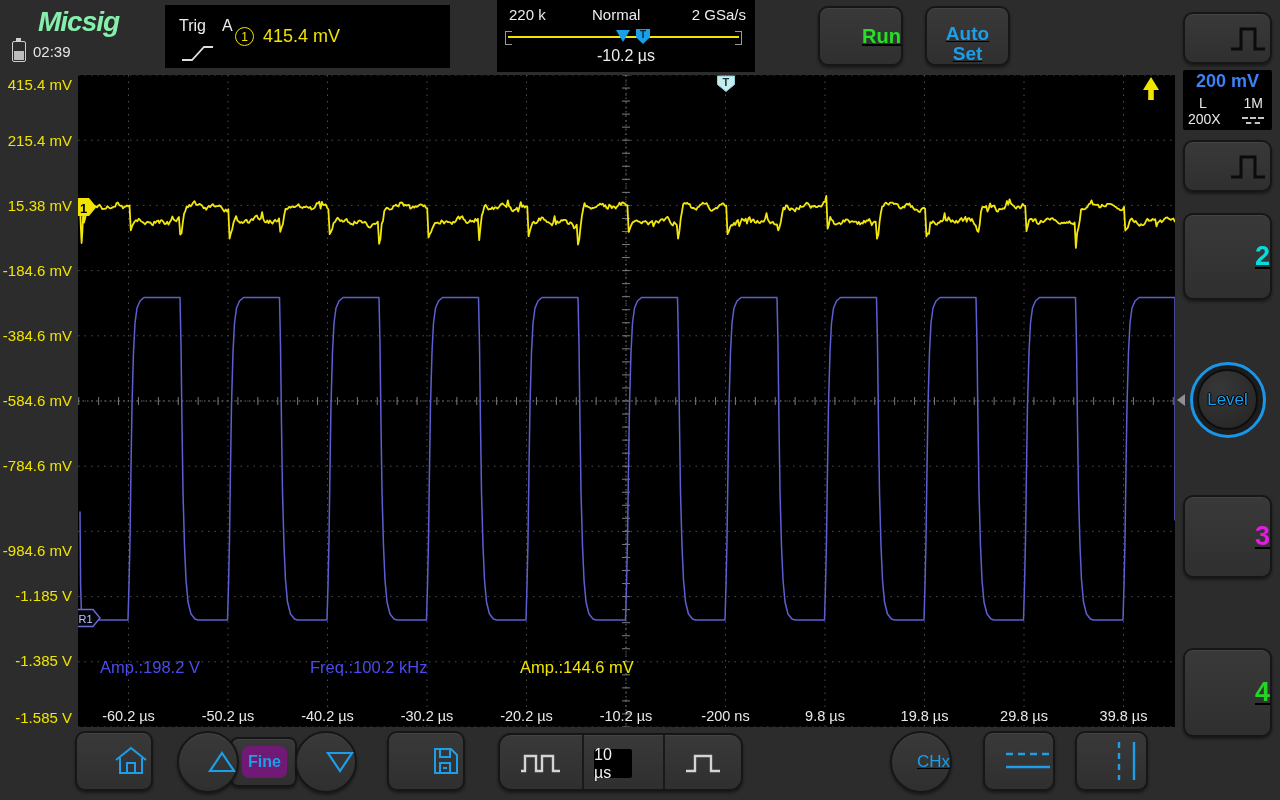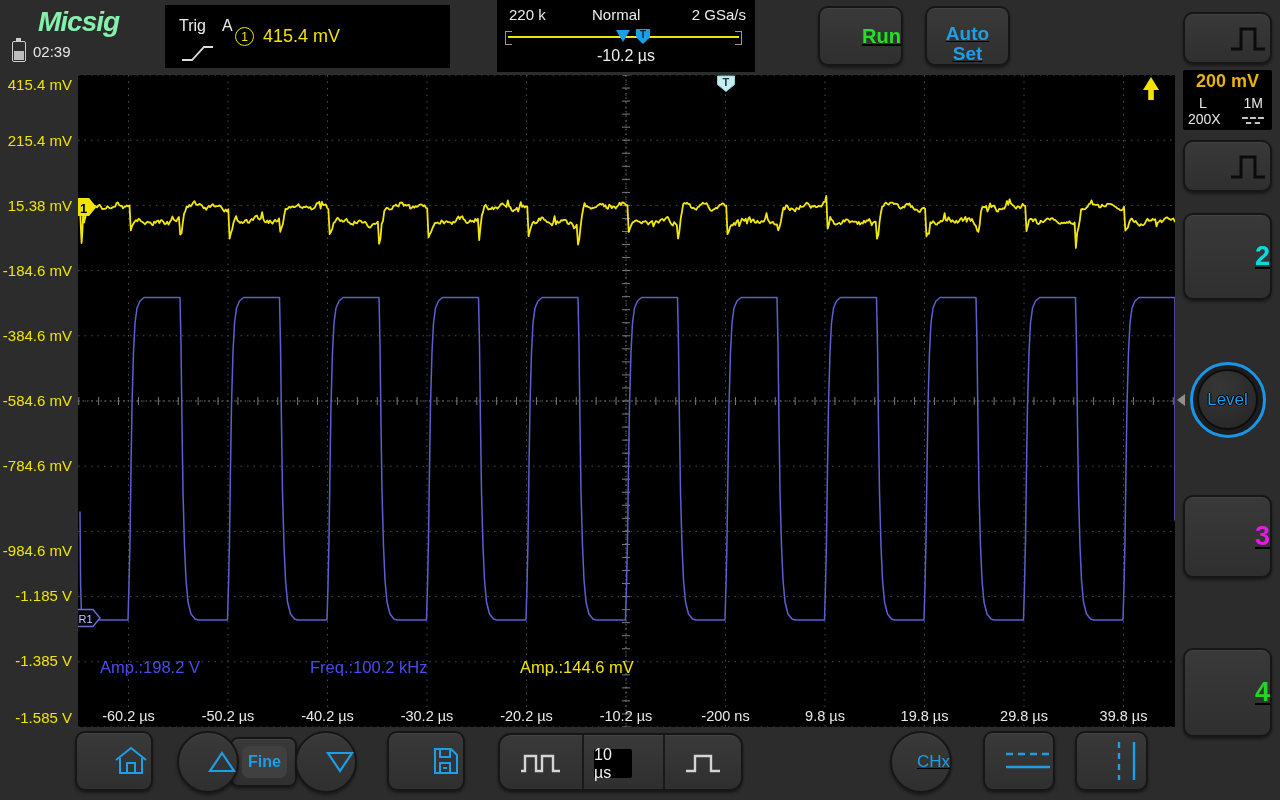--- a/index.html
+++ b/index.html
@@ -24,38 +24,38 @@
   .circled1{display:inline-flex;width:17px;height:17px;border:1.5px solid #f0e400;border-radius:50%;
             align-items:center;justify-content:center;font-size:12px;color:#f0e400;}
   
   #screen{left:78px;top:75px;width:1097px;height:652px;background:#000;}
   .vlabel{position:absolute;right:4px;height:18px;line-height:18px;color:#f0e400;font-size:15px;white-space:nowrap;}
   .tlabel{position:absolute;color:#e8e8e8;font-size:14.5px;transform:translateX(-50%);white-space:nowrap;}
   .meas{position:absolute;font-size:16.5px;white-space:nowrap;}
   
   .sbnum{font-size:27px;font-weight:bold;}
   #chinfo{left:1183px;top:70px;width:89px;height:60px;background:#000;border-radius:2px;cursor:pointer;}
-  #chinfo .scale{position:absolute;top:1px;width:100%;text-align:center;color:#eab308;font-size:18px;font-weight:bold;}
+  #chinfo .scale{position:absolute;top:1px;width:100%;text-align:center;color:#3b82f6;font-size:18px;font-weight:bold;}
   #chinfo .r2l{position:absolute;left:16px;top:25px;color:#e8e8e8;font-size:14px;}
   #chinfo .r2r{position:absolute;right:9px;top:25px;color:#e8e8e8;font-size:14px;}
   #chinfo .r3l{position:absolute;left:5px;top:41px;color:#e8e8e8;font-size:14px;}
   .coupicon{position:absolute;right:8px;top:47px;width:22px;}
   .coupicon div{border-top:2px dashed #c4c4c4;margin-bottom:3px;}
   #knobouter{left:1190px;top:362px;width:76px;height:76px;border-radius:50%;border:3.5px solid #1a96e8;
              background:#1c1c1c;box-sizing:border-box;cursor:pointer;}
   #knobinner{position:absolute;left:4px;top:4px;width:61px;height:61px;border-radius:50%;
              background:radial-gradient(circle at 35% 30%, #373737, #242424);border:2px solid #0d0d0d;
              display:flex;align-items:center;justify-content:center;box-sizing:border-box;}
   #knoblabel{color:#1e9ee8;font-size:17px;
              text-shadow:-1px 0 #000,1px 0 #000,0 -1px #000,0 1px #000;}
   .ltri{width:0;height:0;border-top:6px solid transparent;border-bottom:6px solid transparent;
         border-right:8px solid #8f8f8f;}
   
   .tbicon{stroke:#1e9ee8;fill:none;stroke-width:2;}
-  #finebox{left:242px;top:746px;width:45px;height:32px;background:#404040;border-radius:7px;
+  #finebox{left:242px;top:746px;width:45px;height:32px;background:#701a75;border-radius:7px;
            display:flex;align-items:center;justify-content:center;color:#1e9ee8;font-size:16px;font-weight:bold;}
   #tbval{position:absolute;left:94px;top:14px;width:38px;height:29px;background:#000;border-radius:2px;
          display:flex;align-items:center;justify-content:center;color:#f2f2f2;font-size:16px;}
   .divider{position:absolute;top:0;bottom:0;width:2px;background:#191919;}
 </style>
 </head>
 <body>
 
 <div id="stage">
 

